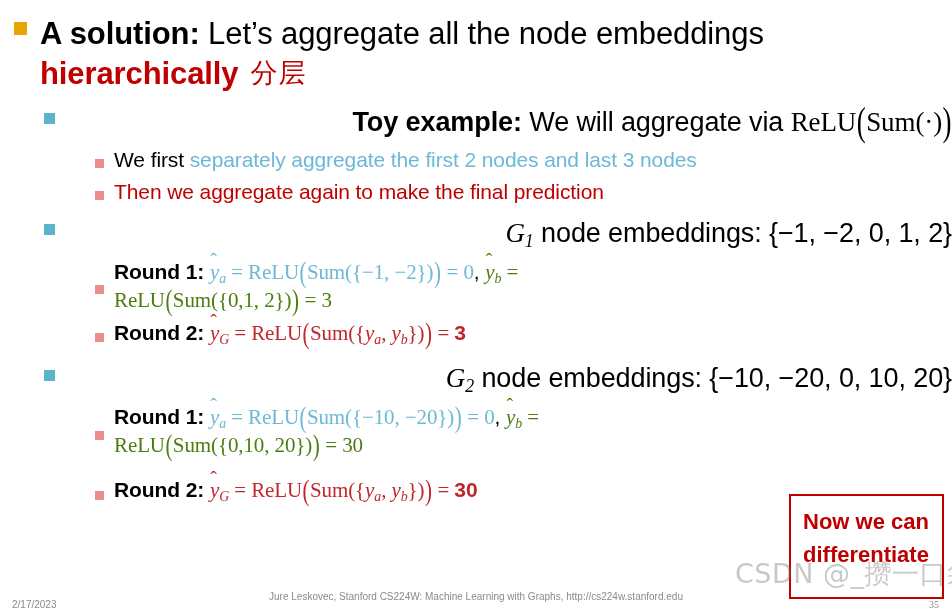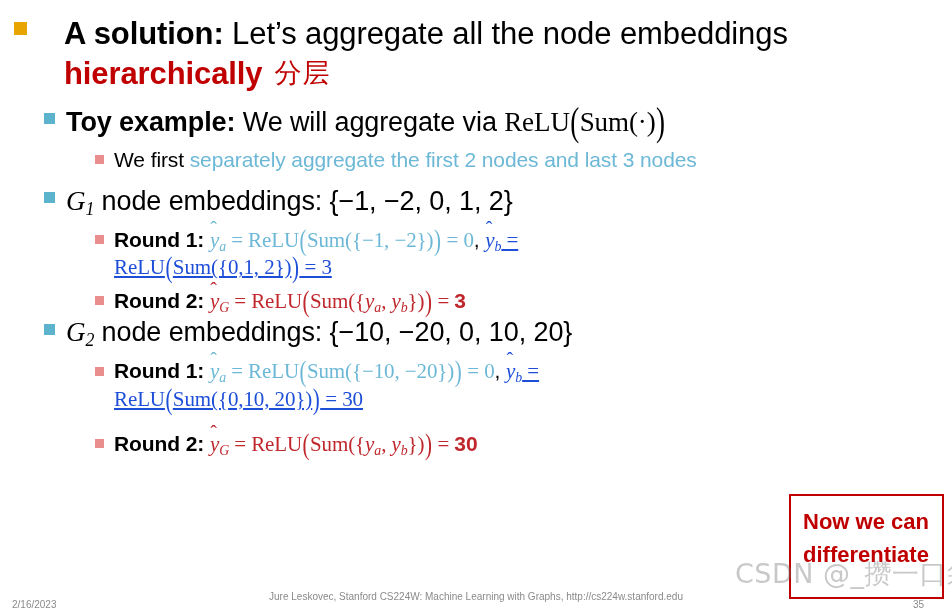--- a/index.html
+++ b/index.html
@@ -27,23 +27,23 @@
     display: inline-block;
     margin-top: 0.52em;
   }
   .bullet-l1 { width: 13px; height: 13px; background: #e8a400; margin-right: 13px; }
   .bullet-l2 { width: 11px; height: 11px; background: #5bb3cc; margin-right: 11px; }
   .bullet-l3 { width: 9px;  height: 9px;  background: #ea8d8d; margin-right: 10px; }
 
   .txt { flex: 1 1 auto; }
 
   
-  .lvl1 { margin-left: 14px; gap: 24px; }
-  .lvl2 { margin-left: 44px; }
-  .lvl3 { margin-left: 95px; }
+  .lvl1 { margin-left: 14px; }
+  .lvl2 { margin-left: 44px; text-align: right; }
+  .lvl3 { margin-left: 95px; align-items: center; }
 
   
   .l1-text {
     font-size: 31px;
     line-height: 1.30;
     letter-spacing: -0.1px;
   }
   .l2-text {
     font-size: 27px;
     line-height: 1.26;
@@ -54,21 +54,21 @@
     line-height: 1.24;
     letter-spacing: -0.1px;
   }
 
   .b { font-weight: bold; }
 
   
   .c-red     { color: #c00000; }
   .c-darkred { color: #c0272d; }
   .c-blue    { color: #6cb8d6; }
-  .c-orange  { color: #1d4ed8; text-decoration: underline; }
+  .c-orange  { color: #4d7c0f; }
   .c-black   { color: #000000; }
 
   
   .math {
     font-family: "Liberation Serif", serif;
     font-style: normal;
   }
   .mi {
     font-family: "Liberation Serif", serif;
     font-style: italic;
@@ -143,21 +143,21 @@
     position: absolute;
     left: 0;
     bottom: 0;
     width: 952px;
     height: 20px;
     color: #8a8a8a;
     font-size: 10px;
   }
   .footer-date { position: absolute; left: 12px; bottom: 1px; }
   .footer-cite { position: absolute; left: 50%; transform: translateX(-50%); bottom: 9px; white-space: nowrap; }
-  .footer-page { position: absolute; right: 28px; bottom: 1px; }
+  .footer-page { position: absolute; right: 13px; bottom: 1px; font-family: Liberation Serif, serif; }
 
   .content { position: absolute; left: 0; top: 14px; width: 952px; }
   .r2 { margin-top: 4px; }
 </style>
 </head>
 <body>
 
 <div class="content">
 
   <div class="row lvl1">
@@ -168,37 +168,41 @@
   <div class="row lvl2" style="margin-top:10px">
     <span class="bullet bullet-l2"></span>
     <span class="txt l2-text"><span class="b">Toy example:</span><span> We will aggregate via </span><span class="math">ReLU<span class="bigparen">(</span>Sum(·)<span class="bigparen">)</span></span></span>
   </div>
 
   <div class="row lvl3" style="margin-top:8px">
     <span class="bullet bullet-l3"></span>
     <span class="txt l3-text"><span class="c-black">We first </span><span class="c-blue">separately aggregate the first 2 nodes and last 3 nodes</span></span>
   </div>
 
+  <div class="row lvl3" style="margin-top:6px">
+    <span class="bullet bullet-l3"></span>
+    <span class="txt l3-text c-red">Then we aggregate again to make the final prediction</span>
+  </div>
 
   <div class="row lvl2" style="margin-top:11px">
     <span class="bullet bullet-l2"></span>
     <span class="txt l2-text"><span class="mi">G</span><span class="sub">1</span><span> node embeddings: {−1, −2, 0, 1, 2}</span></span>
   </div>
 
   <div class="row lvl3" style="margin-top:7px">
     <span class="bullet bullet-l3"></span>
     <span class="txt l3-text"><span class="b">Round 1</span><span class="b">: </span><span class="math c-blue"><span class="mi hat">y</span><span class="sub">a</span> = ReLU<span class="bigparen">(</span>Sum({−1, −2})<span class="bigparen">)</span> = 0</span><span>, </span><span class="math c-orange"><span class="mi hat">y</span><span class="sub">b</span> =</span><br><span class="math c-orange">ReLU<span class="bigparen">(</span>Sum({0,1, 2})<span class="bigparen">)</span> = 3</span></span>
   </div>
 
   <div class="row lvl3 r2" style="margin-top:7px">
     <span class="bullet bullet-l3"></span>
     <span class="txt l3-text"><span class="b">Round 2</span><span class="b">: </span><span class="math c-darkred"><span class="mi hat">y</span><span class="sub">G</span> = ReLU<span class="bigparen">(</span>Sum({<span class="mi">y</span><span class="sub">a</span>, <span class="mi">y</span><span class="sub">b</span>})<span class="bigparen">)</span> = </span><span class="b c-darkred">3</span></span>
   </div>
 
-  <div class="row lvl2" style="margin-top:0">
+  <div class="row lvl2" style="margin-top:14px">
     <span class="bullet bullet-l2"></span>
     <span class="txt l2-text"><span class="mi">G</span><span class="sub">2</span><span> node embeddings: {−10, −20, 0, 10, 20}</span></span>
   </div>
 
   <div class="row lvl3" style="margin-top:7px">
     <span class="bullet bullet-l3"></span>
     <span class="txt l3-text"><span class="b">Round 1</span><span class="b">: </span><span class="math c-blue"><span class="mi hat">y</span><span class="sub">a</span> = ReLU<span class="bigparen">(</span>Sum({−10, −20})<span class="bigparen">)</span> = 0</span><span>, </span><span class="math c-orange"><span class="mi hat">y</span><span class="sub">b</span> =</span><br><span class="math c-orange">ReLU<span class="bigparen">(</span>Sum({0,10, 20})<span class="bigparen">)</span> = 30</span></span>
   </div>
 
   <div class="row lvl3 r2" style="margin-top:19px">
@@ -209,16 +213,16 @@
 </div>
 
 <div class="callout">
   <div>Now we can</div>
   <div>differentiate</div>
 </div>
 
 <div class="watermark">CSDN @_攒一口袋星星</div>
 
 <div class="footer">
-  <span class="footer-date">2/16/2023</span>
+  <span class="footer-date">2/17/2023</span>
   <span class="footer-cite">Jure Leskovec, Stanford CS224W: Machine Learning with Graphs, http://cs224w.stanford.edu</span>
   <span class="footer-page">35</span>
 </div>
 
 </body></html>

